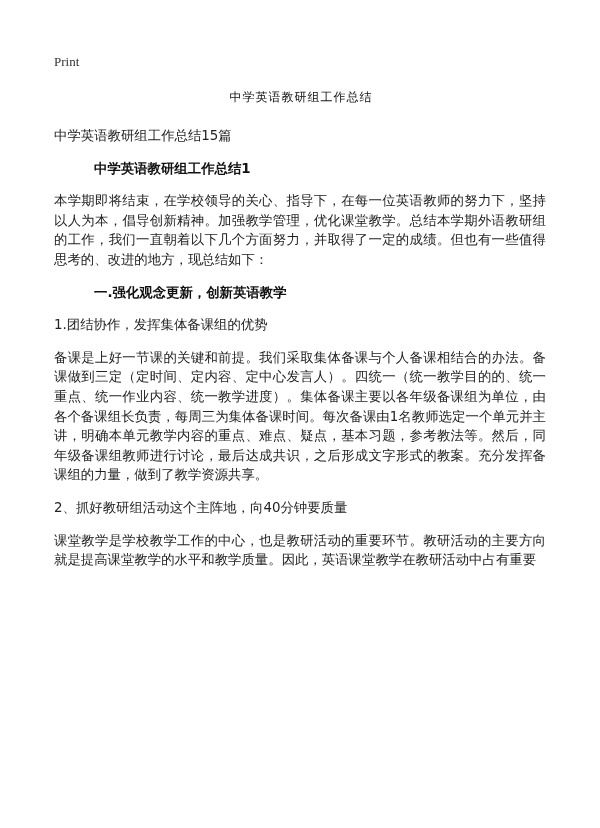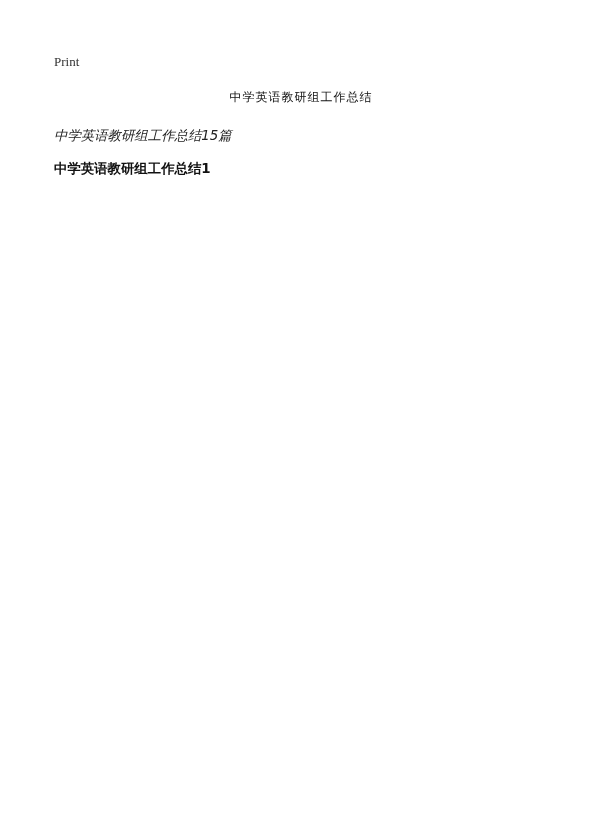--- a/index.html
+++ b/index.html
@@ -12,28 +12,34 @@
   .doc-title {
     position: absolute; left: 0; width: 600px; top: 80px; text-align: center;
     font-family: "DejaVu Sans", sans-serif; font-size: 12px; font-weight: normal; color: #111;
     letter-spacing: 1px; margin: 1px;
   }
   .content {
     position: absolute; left: 54px; top: 118px; width: 492px;
     font-family: "DejaVu Sans", sans-serif; font-size: 13.4px; line-height: 19.6px; color: #222;
   }
   .content p { margin: 0 0 13px 0; text-align: justify; word-break: break-all; }
-  .content .subtitle { margin-bottom: 13px; font-style: italic; }
-  .content .sec-head { font-weight: bold; color: #111; margin-bottom: 13px; }
+  .content .subtitle { margin-bottom: 13px; }
+  .content .sec-head { font-weight: bold; color: #111; margin-bottom: 13px; margin-left: 40px; }
   .content .sub-head { margin-bottom: 13px; }
 </style>
 </head>
 <body>
 
 <div class="page">
   <div class="print-label">Print</div>
   <h1 class="doc-title">中学英语教研组工作总结</h1>
 
   <div class="content">
     <p class="subtitle">中学英语教研组工作总结15篇</p>
     <p class="sec-head">中学英语教研组工作总结1</p>
+    <p>本学期即将结束，在学校领导的关心、指导下，在每一位英语教师的努力下，坚持以人为本，倡导创新精神。加强教学管理，优化课堂教学。总结本学期外语教研组的工作，我们一直朝着以下几个方面努力，并取得了一定的成绩。但也有一些值得思考的、改进的地方，现总结如下：</p>
+    <p class="sec-head">一.强化观念更新，创新英语教学</p>
+    <p class="sub-head">1.团结协作，发挥集体备课组的优势</p>
+    <p>备课是上好一节课的关键和前提。我们采取集体备课与个人备课相结合的办法。备课做到三定（定时间、定内容、定中心发言人）。四统一（统一教学目的的、统一重点、统一作业内容、统一教学进度）。集体备课主要以各年级备课组为单位，由各个备课组长负责，每周三为集体备课时间。每次备课由1名教师选定一个单元并主讲，明确本单元教学内容的重点、难点、疑点，基本习题，参考教法等。然后，同年级备课组教师进行讨论，最后达成共识，之后形成文字形式的教案。充分发挥备课组的力量，做到了教学资源共享。</p>
+    <p class="sub-head">2、抓好教研组活动这个主阵地，向40分钟要质量</p>
+    <p>课堂教学是学校教学工作的中心，也是教研活动的重要环节。教研活动的主要方向就是提高课堂教学的水平和教学质量。因此，英语课堂教学在教研活动中占有重要</p>
   </div>
 </div>
 
 </body></html>

